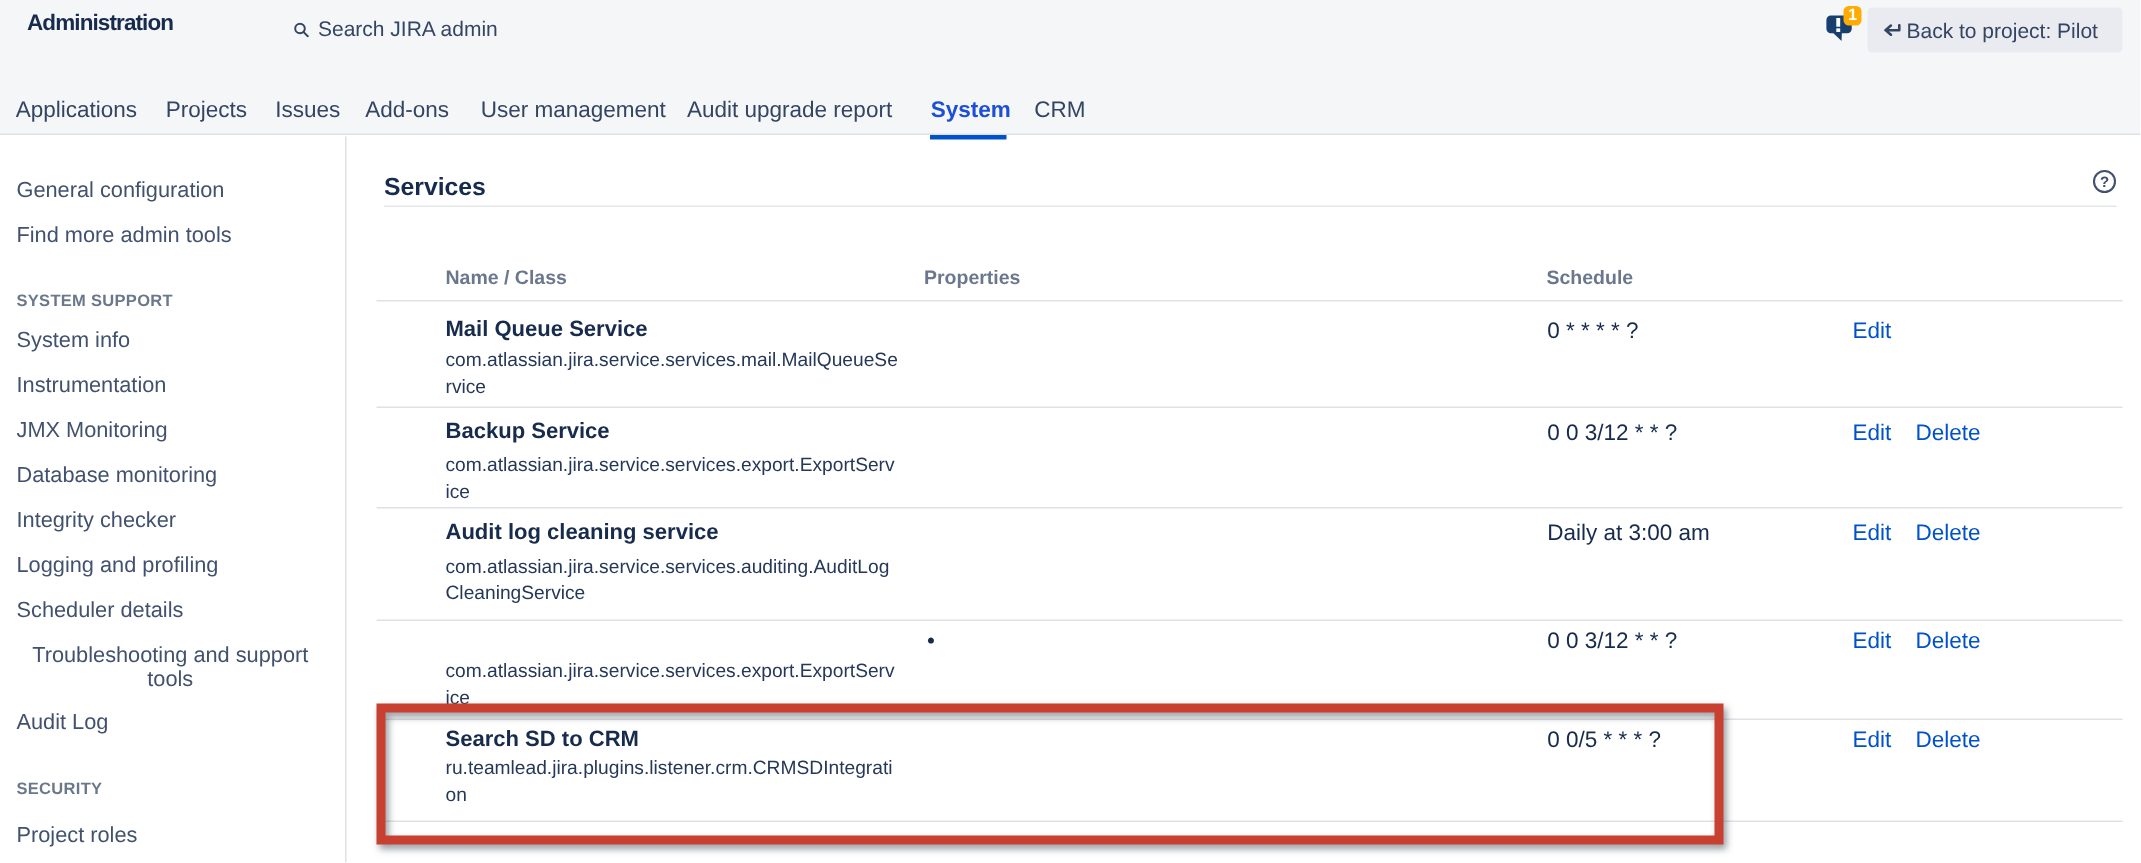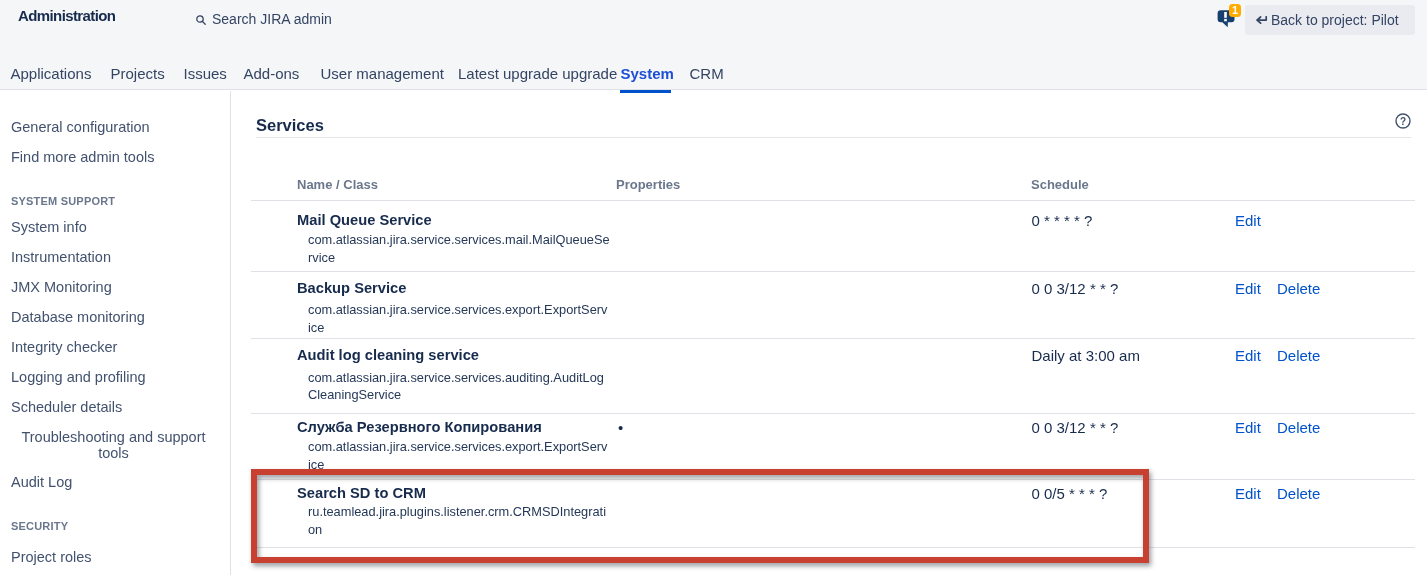--- a/index.html
+++ b/index.html
@@ -41,21 +41,21 @@
 
 
 #services-h { position:absolute; left:256px; top:116px; font-size:16.5px; font-weight:bold; color:#172b4d; }
 #services-line { position:absolute; left:256px; top:137px; width:1155px; height:1px; background:#e4e6ea; }
 #qmark { position:absolute; left:1395px; top:113px; }
 
 
 .th { position:absolute; top:176.7px; font-size:13px; font-weight:bold; color:#6b778c; }
 .hline { position:absolute; left:251px; width:1164px; height:1px; background:#dfe1e6; }
 .svc-name { position:absolute; left:297px; font-size:14.7px; font-weight:bold; color:#172b4d; }
-.svc-class { position:absolute; left:297px; font-size:12.8px; color:#253858; line-height:17.5px;margin-left:11px; }
+.svc-class { position:absolute; left:297px; font-size:12.8px; color:#253858; line-height:17.5px; }
 .sched { position:absolute; left:1031.5px; font-size:15px; color:#172b4d; }
 .act { position:absolute; font-size:15px; color:#0052cc; }
 .bullet { position:absolute; left:618px; font-size:15px; color:#172b4d; }
 .prop { position:absolute; left:633px; font-size:14px; color:#172b4d; }
 
 
 #redbox { position:absolute; left:250.5px; top:468.6px; width:898.5px; height:94.4px;
   border:6.5px solid #c8402f; filter:drop-shadow(2px 3px 2.5px rgba(45,55,65,0.5)); }
 </style>
 </head>
@@ -82,21 +82,21 @@
       <svg width="12" height="8" viewBox="0 0 12 8">
         <path d="M1 4.1 L4.6 1 M1 4.1 L4.6 7.2 M1 4.1 H10.2 V0.8" fill="none" stroke="#344563" stroke-width="1.7" stroke-linejoin="round" stroke-linecap="round"></path>
       </svg>
     </div>
 
   <div class="nav" style="left:10.5px">Applications</div>
   <div class="nav" style="left:110.5px">Projects</div>
   <div class="nav" style="left:183.5px">Issues</div>
   <div class="nav" style="left:243.5px">Add-ons</div>
   <div class="nav" style="left:320.5px">User management</div>
-  <div class="nav" style="left:458px">Latest upgrade upgrade</div>
+  <div class="nav" style="left:458px">Audit upgrade report</div>
   <div class="nav active" style="left:620.5px">System</div>
   <div class="nav" style="left:689.5px">CRM</div>
   <div id="navline"></div>
 
   <div id="sidebar"></div>
   <div class="snav" style="top:120px">General configuration</div>
   <div class="snav" style="top:150px">Find more admin tools</div>
   <div class="shead" style="top:195px">SYSTEM SUPPORT</div>
   <div class="snav" style="top:220px">System info</div>
   <div class="snav" style="top:250px">Instrumentation</div>
@@ -138,21 +138,20 @@
   <div class="sched" style="top:280px">0 0 3/12 * * ?</div>
   <div class="act" style="left:1235px; top:280px">Edit</div>
   <div class="act" style="left:1277px; top:280px">Delete</div>
 
   <div class="svc-name" style="top:347px">Audit log cleaning service</div>
   <div class="svc-class" style="top:368.5px">com.atlassian.jira.service.services.auditing.AuditLog<br>CleaningService</div>
   <div class="sched" style="top:347px">Daily at 3:00 am</div>
   <div class="act" style="left:1235px; top:347px">Edit</div>
   <div class="act" style="left:1277px; top:347px">Delete</div>
 
-  <div class="svc-name" style="top:418.5px">Служба Резервного Копирования</div>
   <div class="svc-class" style="top:438.4px">com.atlassian.jira.service.services.export.ExportServ<br>ice</div>
   <div class="bullet" style="top:418.5px">•</div>
   <div class="sched" style="top:418.5px">0 0 3/12 * * ?</div>
   <div class="act" style="left:1235px; top:418.5px">Edit</div>
   <div class="act" style="left:1277px; top:418.5px">Delete</div>
 
   <div class="svc-name" style="top:485px">Search SD to CRM</div>
   <div class="svc-class" style="top:503.1px">ru.teamlead.jira.plugins.listener.crm.CRMSDIntegrati<br>on</div>
   <div class="sched" style="top:485px">0 0/5 * * * ?</div>
   <div class="act" style="left:1235px; top:485px">Edit</div>

